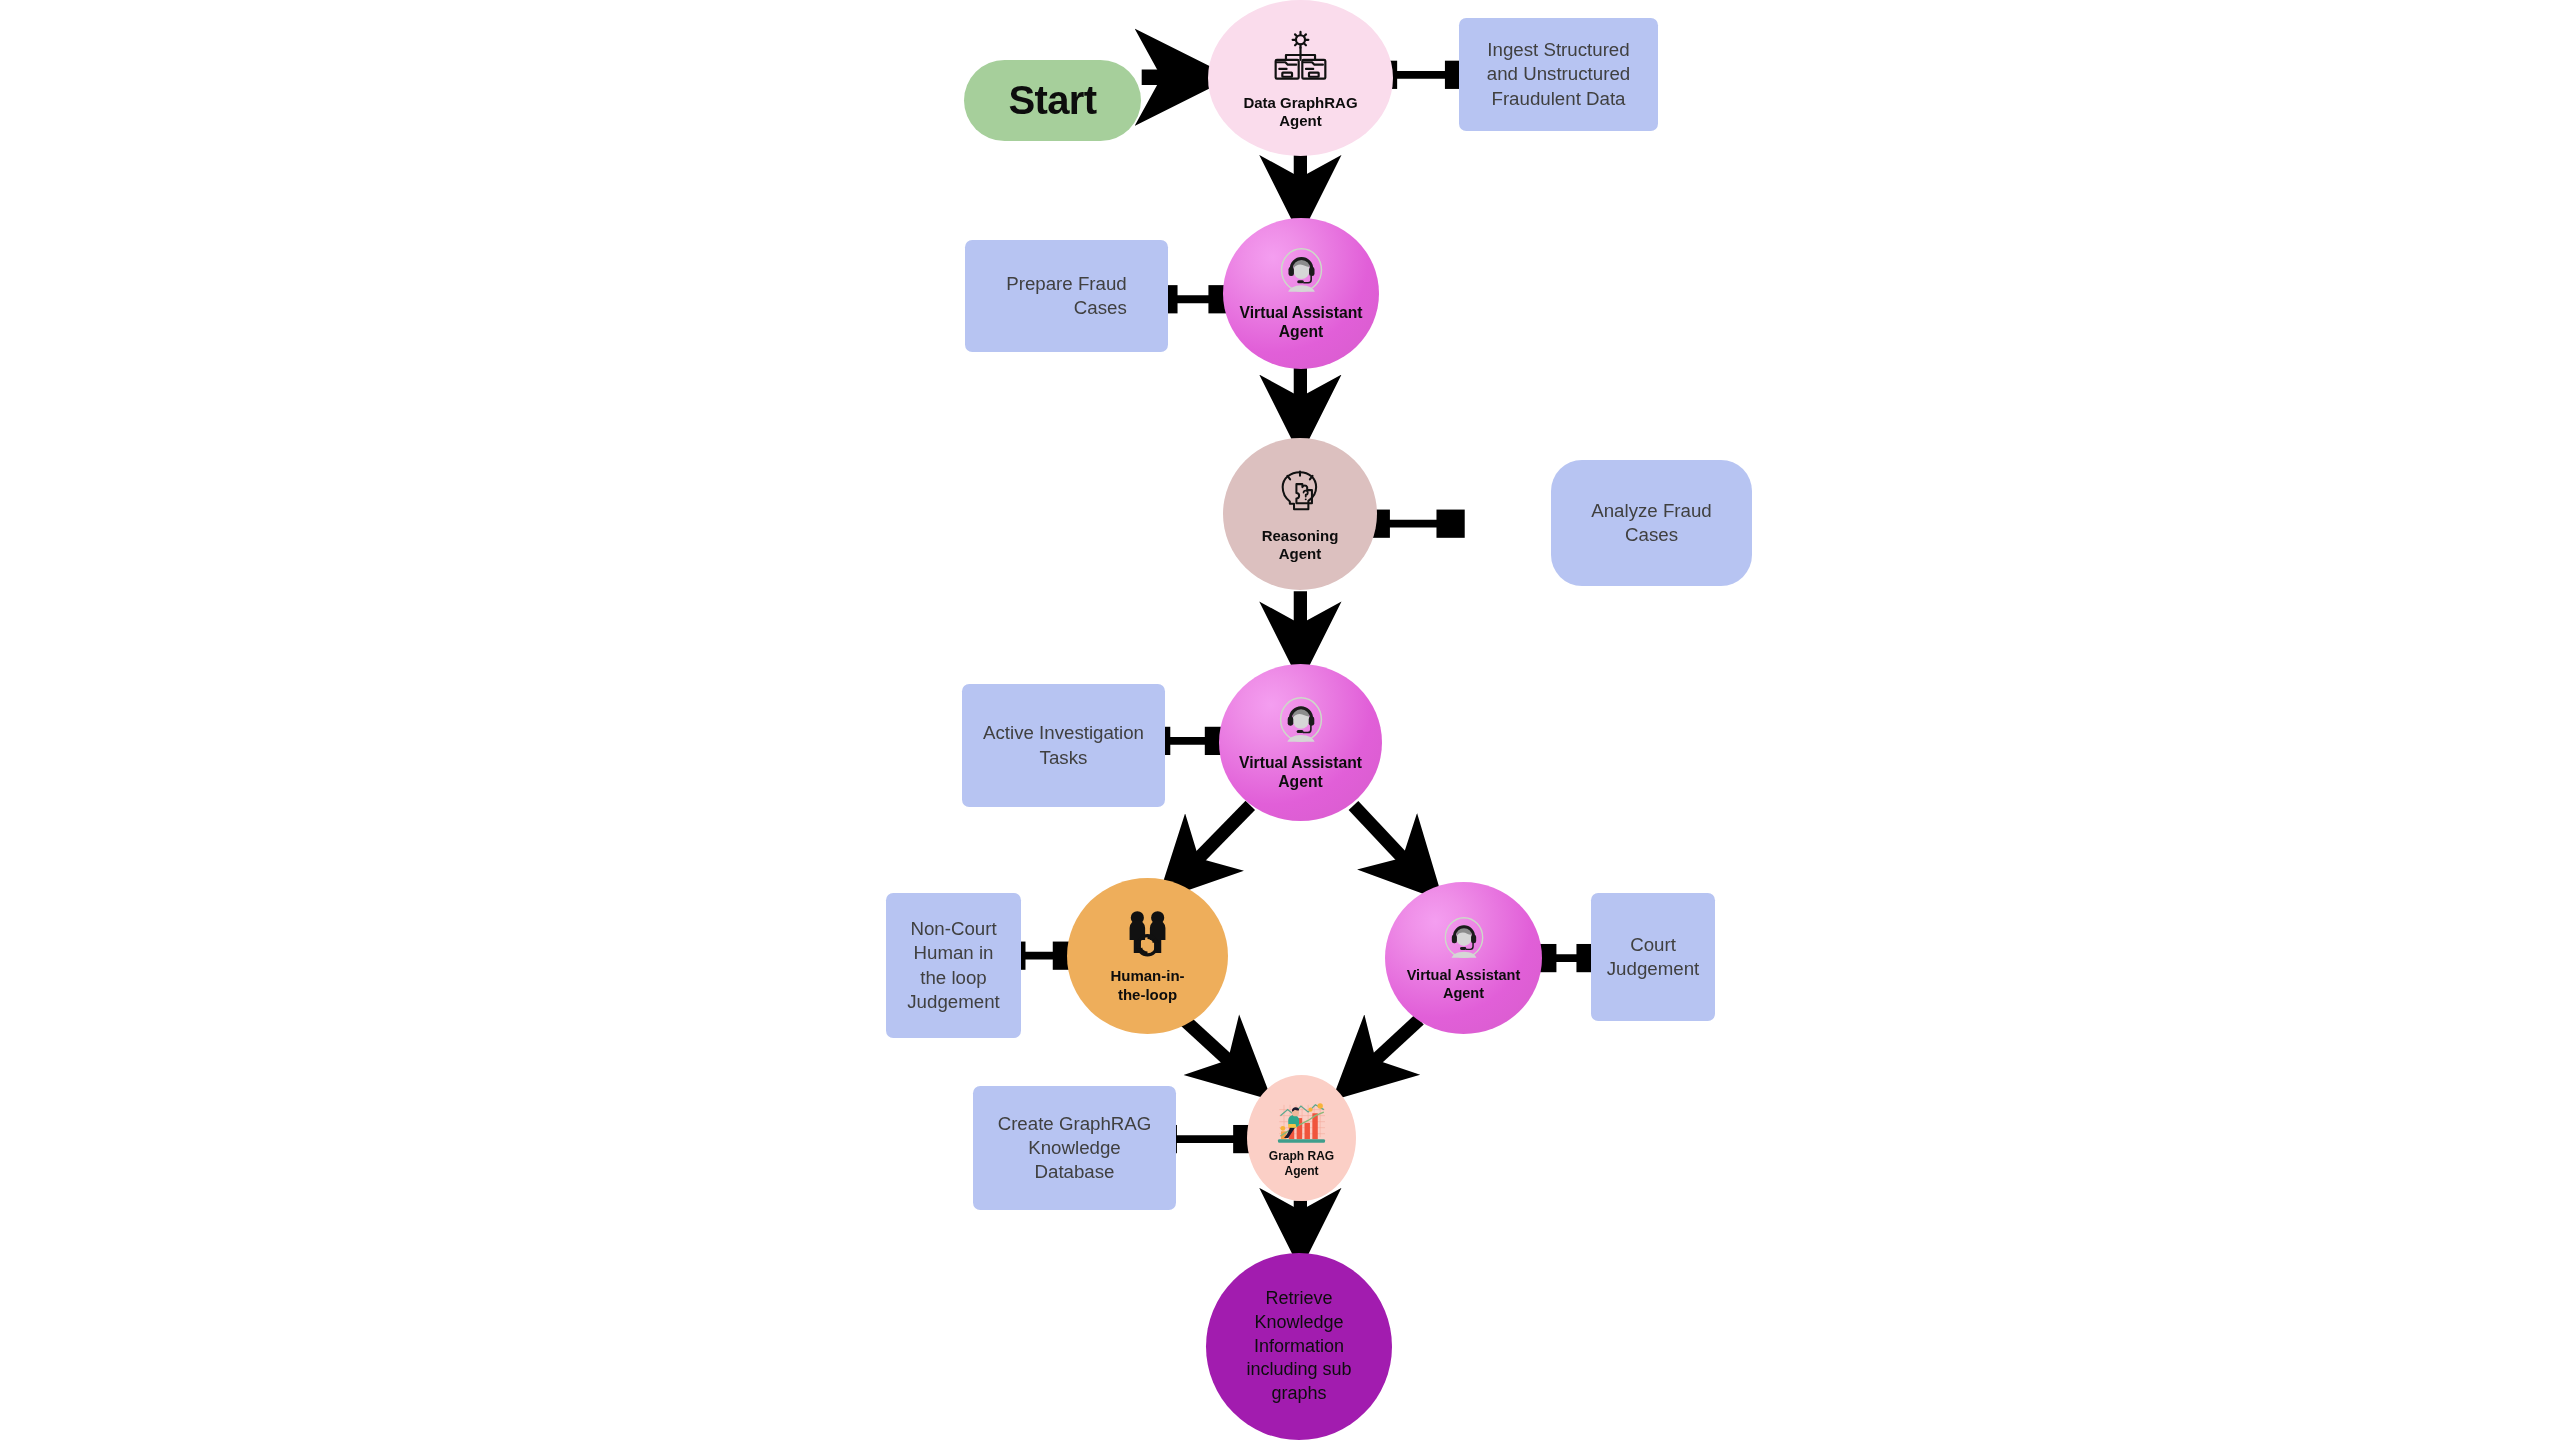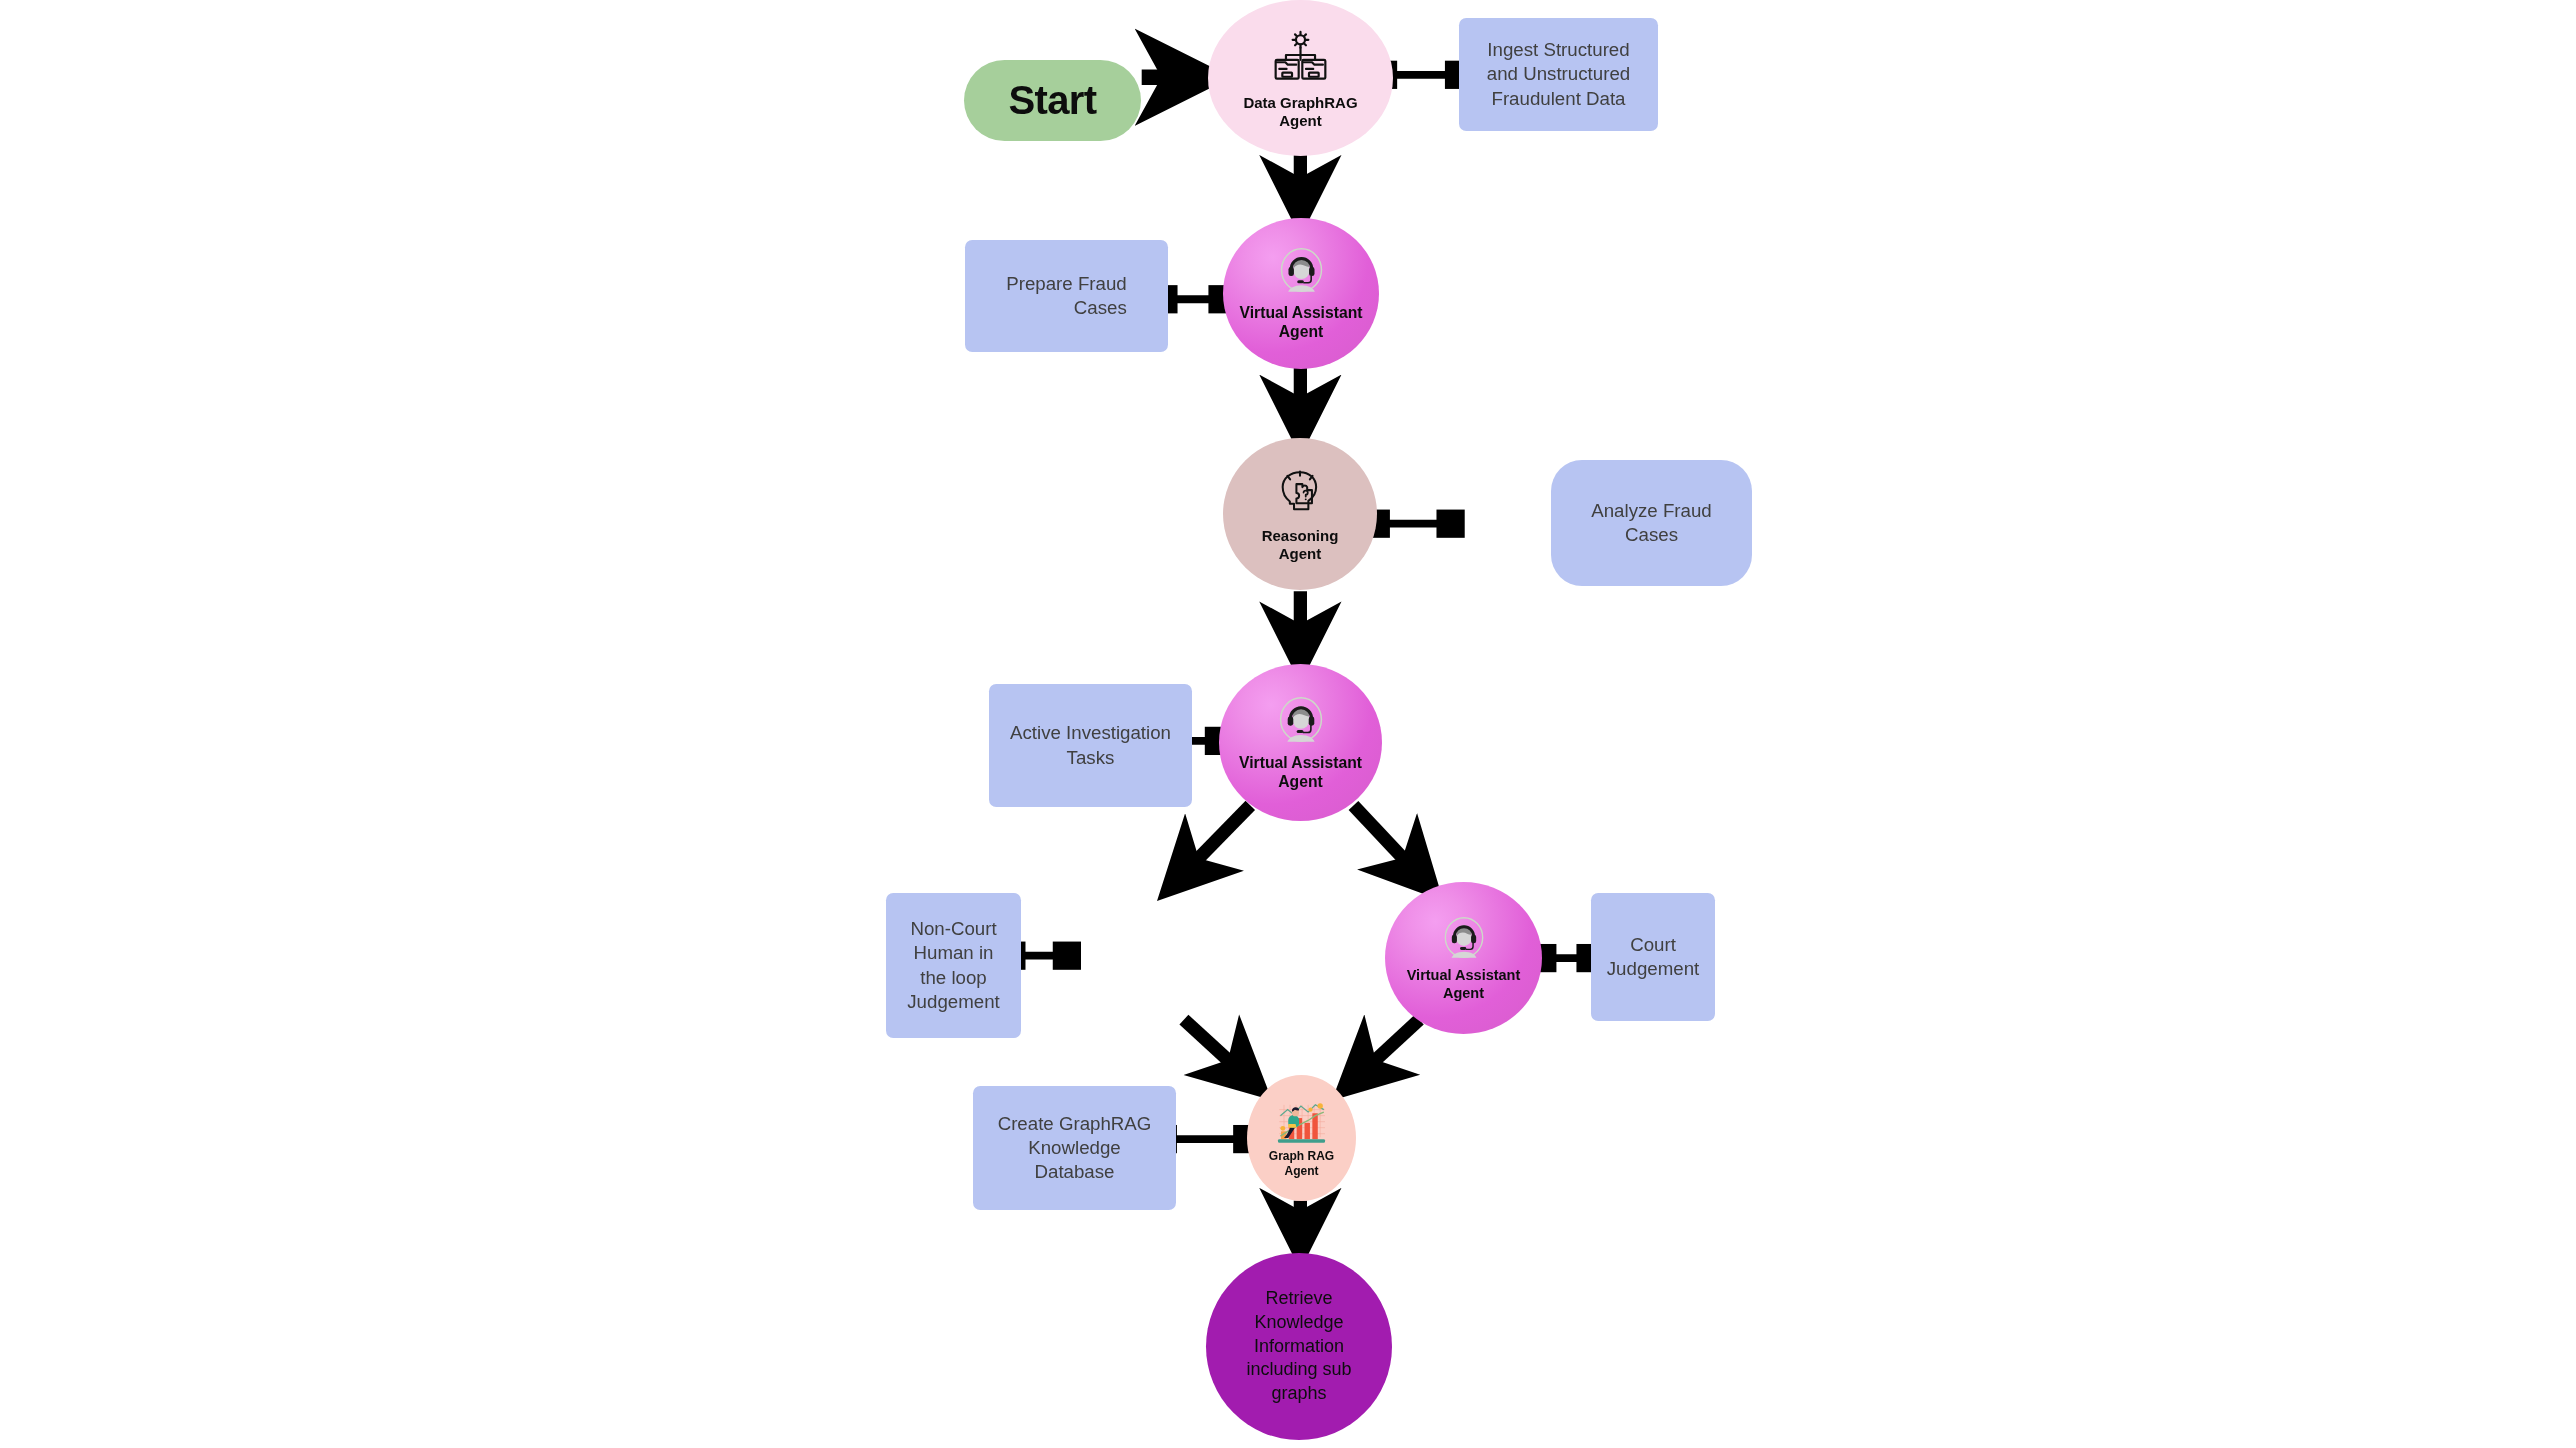--- a/index.html
+++ b/index.html
@@ -99,21 +99,21 @@
   <div class="note" style="left:1459px;top:18px;width:199px;height:113px;">Ingest Structured
 and Unstructured
 Fraudulent Data</div>
 
   <div class="note" style="left:965px;top:240px;width:203px;height:112px;text-align:right;">Prepare Fraud
 Cases</div>
 
   <div class="note" style="left:1551px;top:460px;width:201px;height:126px;border-radius:31px;">Analyze Fraud
 Cases</div>
 
-  <div class="note" style="left:962px;top:684px;width:203px;height:123px;margin-left:27px;">Active Investigation
+  <div class="note" style="left:962px;top:684px;width:203px;height:123px;">Active Investigation
 Tasks</div>
 
   <div class="note" style="left:886px;top:893px;width:135px;height:145px;">Non-Court
 Human in
 the loop
 Judgement</div>
 
   <div class="note" style="left:1591px;top:893px;width:124px;height:128px;">Court
 Judgement</div>
 
@@ -190,20 +190,37 @@
         <rect x="15.5" y="33" width="9" height="15" rx="4" fill="#1b1b1b"></rect>
         <rect x="49.5" y="33" width="9" height="15" rx="4" fill="#1b1b1b"></rect>
         <path d="M53 47 v7 a5 5 0 0 1 -5 5 h-8" fill="none" stroke="#1b1b1b" stroke-width="2.6"></path>
         <rect x="30" y="55" width="11" height="5" rx="2.5" fill="#1b1b1b"></rect>
       </svg>
     </span>
     <span class="agent-label" style="font-size:15.7px;margin-top:7.2px;">Virtual Assistant
 Agent</span>
   </div>
 
+  <div class="node agent n-hitl" style="left:1067px;top:878px;width:161px;height:156px;">
+    <span class="agent-icon" style="margin-top:2.4px;">
+      <svg width="53" height="49" viewBox="0 0 88 82" fill="#111">
+        <circle cx="27" cy="13" r="11"></circle>
+        <path d="M14 30 a13 13 0 0 1 26 0 v20 h-7 v22 h-12 v-22 h-7z"></path>
+        <circle cx="61" cy="13" r="11"></circle>
+        <path d="M48 30 a13 13 0 0 1 26 0 v20 h-7 v22 h-12 v-22 h-7z"></path>
+        <path d="M44 43 a16 16 0 0 1 14.5 9.2 l-5.2 2 a10.5 10.5 0 0 0 -9.3 -5.6z" fill="#111"></path>
+        <path d="M44 75 a16 16 0 0 1 -14.5 -9.2 l5.2 -2 a10.5 10.5 0 0 0 9.3 5.6z" fill="#111"></path>
+        <circle cx="44" cy="59" r="16" fill="none" stroke="#111" stroke-width="5.4"></circle>
+        <path d="M57 46 l5 8 -10 1z"></path>
+        <path d="M31 72 l-5 -8 10 -1z"></path>
+      </svg>
+    </span>
+    <span class="agent-label" style="font-size:15px;margin-top:6px;">Human-in-
+the-loop</span>
+  </div>
 
   <div class="node agent n-va" style="left:1385px;top:882px;width:157px;height:152px;">
     <span class="agent-icon" style="margin-top:2.4px;">
       <svg width="42" height="43" viewBox="0 0 74 76">
         <ellipse cx="37" cy="38" rx="33" ry="35" fill="none" stroke="#cdd9c8" stroke-width="2.4"></ellipse>
         <path d="M37 63 c-12 0-20 5-22 11 h44 c-2-6-10-11-22-11z" fill="#d6d6d6"></path>
         <path d="M24 30 a13 13 0 0 1 26 0 v10 a13 13 0 0 1 -26 0z" fill="#d6d6d6"></path>
         <path d="M24 30 a13 13 0 0 1 26 0 v3 c-6 0-9-4-15-4 -5 0-8 2-11 6z" fill="#8c8c8c"></path>
         <path d="M20 36 a17 17 0 0 1 34 0" fill="none" stroke="#1b1b1b" stroke-width="5"></path>
         <rect x="15.5" y="33" width="9" height="15" rx="4" fill="#1b1b1b"></rect>

